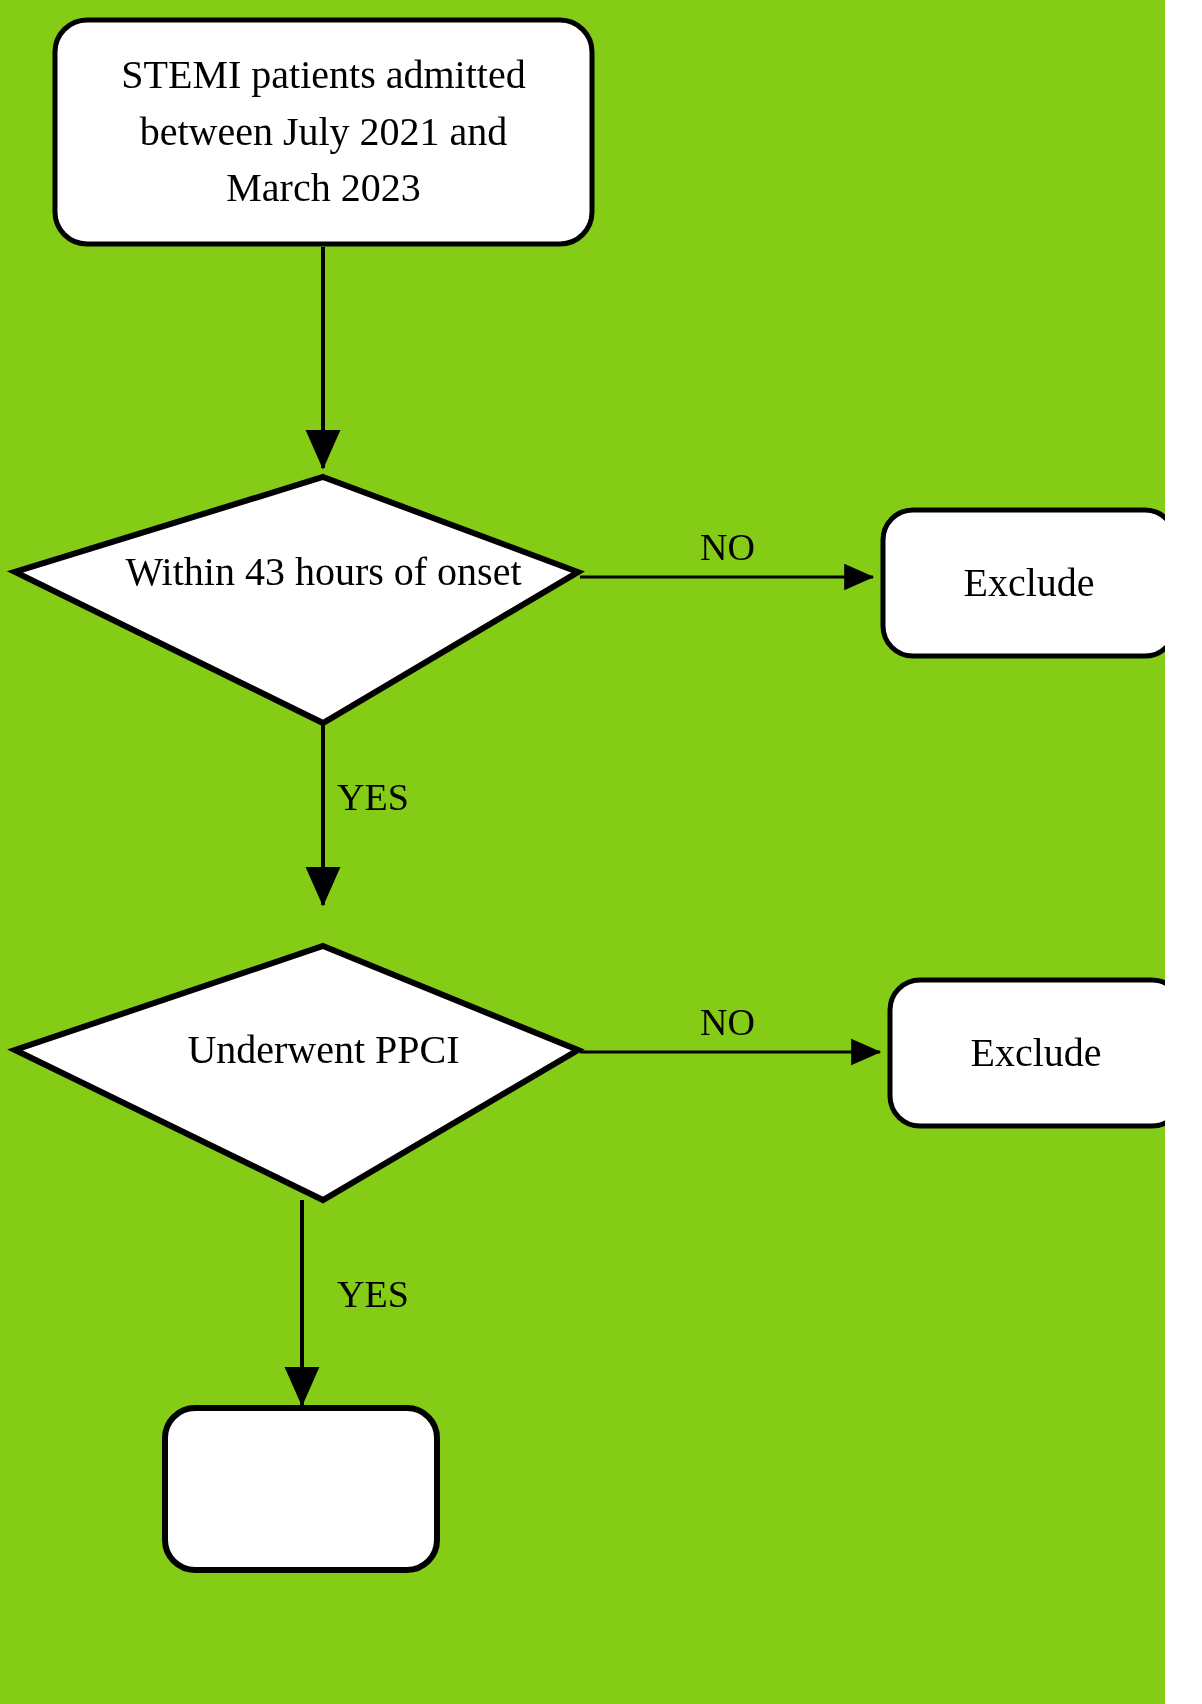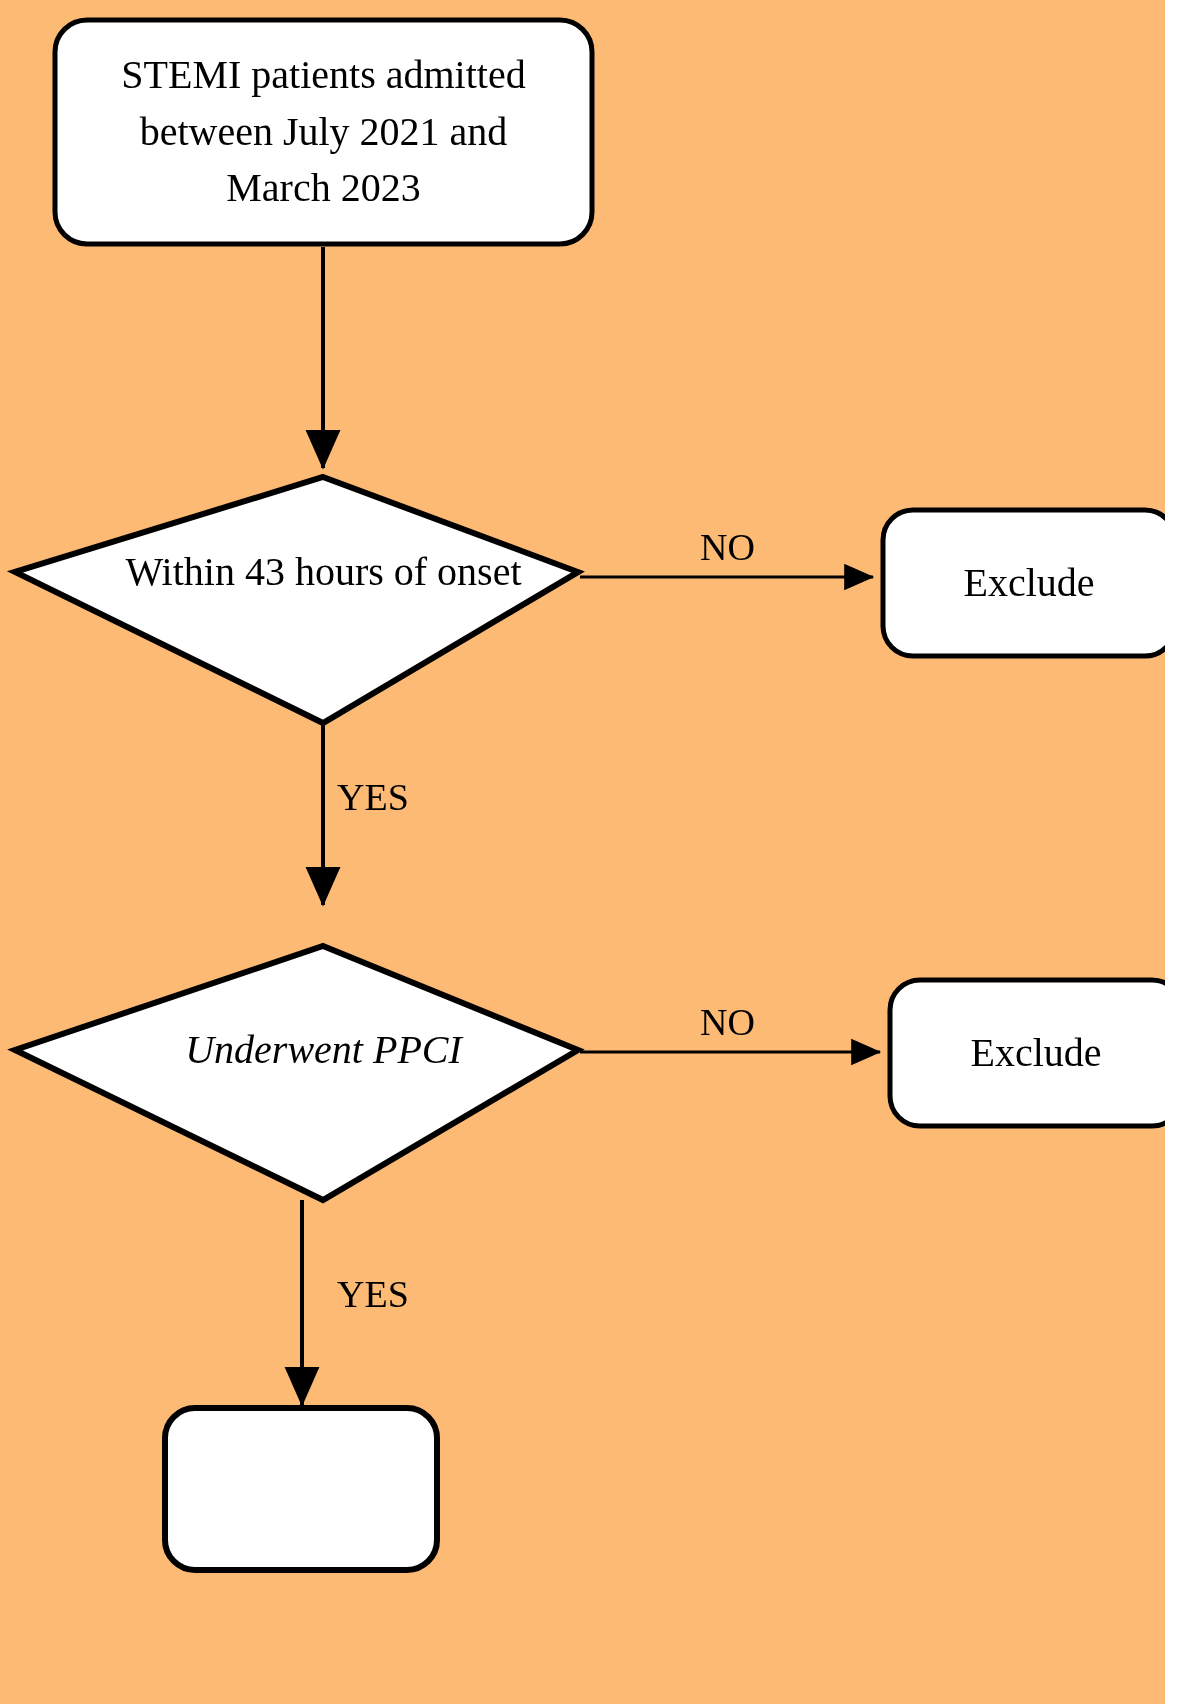--- a/index.html
+++ b/index.html
@@ -4,21 +4,21 @@
 <style>
   html, body {
     margin: 0;
     padding: 0;
     background: #ffffff;
   }
   #canvas {
     position: relative;
     width: 1165px;
     height: 1704px;
-    background: #fdba74;
+    background: #84cc16;
     overflow: hidden;
     font-family: "Liberation Serif", "DejaVu Serif", serif;
     color: #000000;
   }
   svg.layer {
     position: absolute;
     left: 0;
     top: 0;
     width: 1202px;
     height: 1704px;
@@ -37,21 +37,21 @@
   }
   .edge-label {
     position: absolute;
     color: #000000;
     white-space: nowrap;
   }
 
   
   #t-source   { left: 55px;  top: 20px;   width: 537px; height: 224px; font-size: 40px; }
   #t-dec1     { left: 60px;  top: 530px;  width: 527px; height: 84px;  font-size: 40px; }
-  #t-dec2     { left: 60px;  top: 1008px; width: 527px; height: 84px;  font-size: 40px; font-style: italic; }
+  #t-dec2     { left: 60px;  top: 1008px; width: 527px; height: 84px;  font-size: 40px; }
   #t-excl1    { left: 883px; top: 510px;  width: 292px; height: 146px; font-size: 40px; }
   #t-excl2    { left: 890px; top: 980px;  width: 292px; height: 146px; font-size: 40px; }
   #t-enrolled { left: 165px; top: 1528px; width: 272px; height: 162px; font-size: 40px; }
 
   
   #l-no1  { left: 700px; top: 525px;  font-size: 38px; }
   #l-yes1 { left: 337px; top: 775px;  font-size: 38px; }
   #l-no2  { left: 700px; top: 1000px; font-size: 38px; }
   #l-yes2 { left: 337px; top: 1272px; font-size: 38px; }
 </style>

